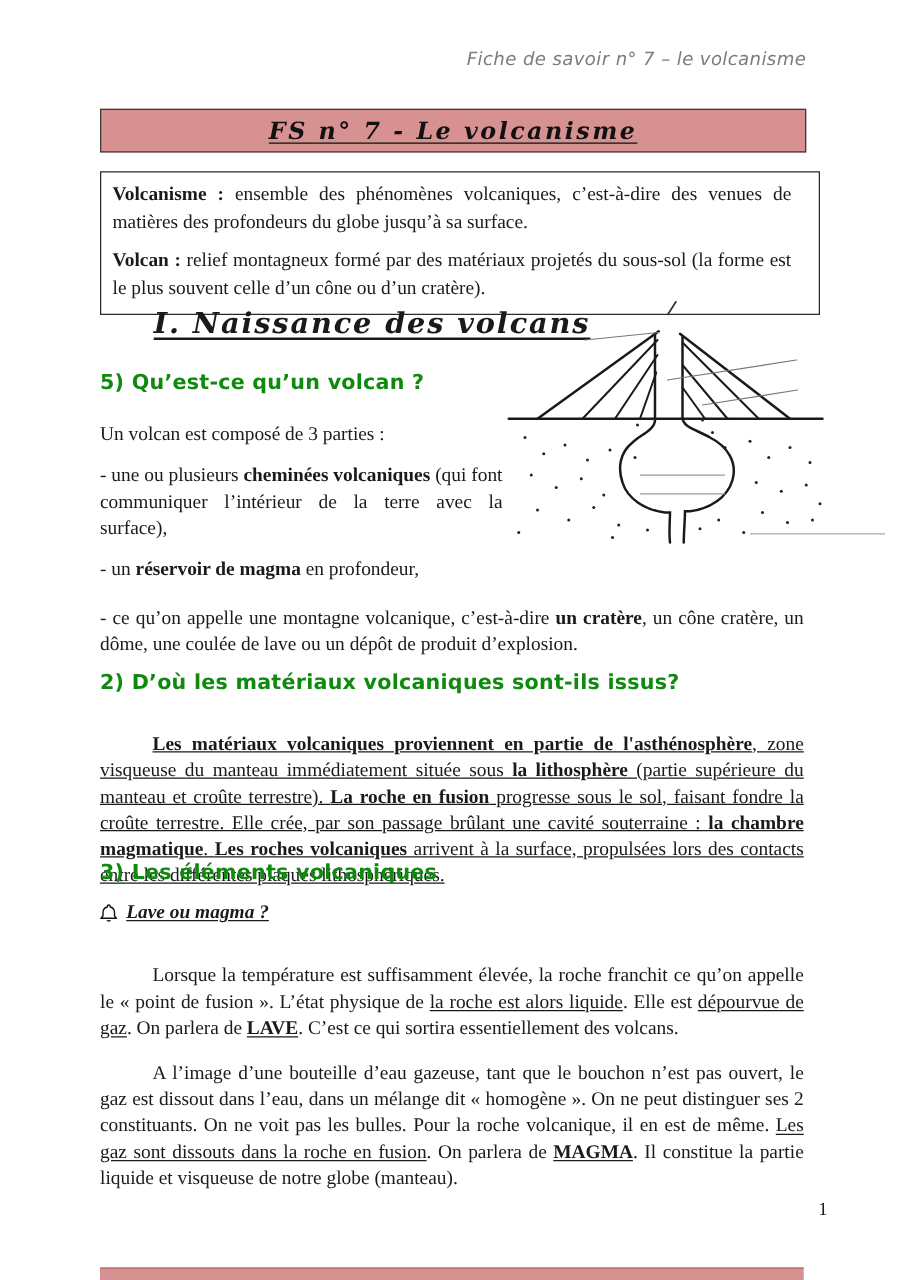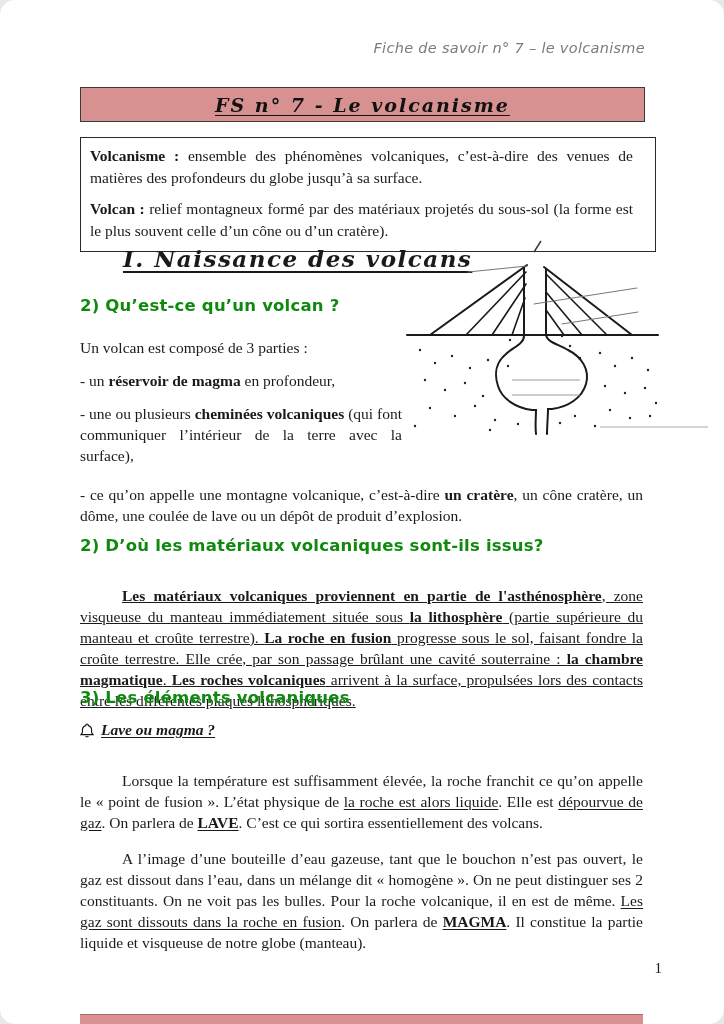--- a/index.html
+++ b/index.html
@@ -1,19 +1,19 @@
 <!DOCTYPE html>
 <html><head>
 <meta charset="utf-8">
 <style>
   html,body{margin:0;padding:0;background:#e8e8e8;}
   .page{
     position:relative; width:724px; height:1024px; margin:0 auto;
     background:#ffffff; overflow:hidden;
-    font-family:"Liberation Serif", serif; color:#1a1a1a;border-radius:15px;
+    font-family:"Liberation Serif", serif; color:#1a1a1a;
   }
   .abs{position:absolute;}
   
   .header-note{
     top:40px; right:79px; font-family:"DejaVu Sans", sans-serif;
     font-style:italic; font-size:14.5px; color:#7c7c7c; letter-spacing:.3px;
   }
   
   .banner{
     left:80px; top:87px; width:563px; height:33px;
@@ -87,21 +87,21 @@
     <span class="title">FS n° 7 - Le volcanisme</span>
   </div>
 
   <div class="abs defbox">
     <p><span class="term">Volcanisme :</span><span> ensemble des phénomènes volcaniques, c’est-à-dire des venues de matières des profondeurs du globe jusqu’à sa surface.</span></p>
     <p><span class="term">Volcan :</span><span> relief montagneux formé par des matériaux projetés du sous-sol (la forme est le plus souvent celle d’un cône ou d’un cratère).</span></p>
   </div>
 
   <div class="abs sec-title">I. Naissance des volcans</div>
 
-  <div class="abs green-h q1-h">2) Qu’est-ce qu’un volcan ?</div>
+  <div class="abs green-h q1-h">5) Qu’est-ce qu’un volcan ?</div>
 
   <svg class="abs diagram" width="324" height="200" viewBox="0 0 324 200" fill="none">
     <g stroke="#1a1a1a" stroke-width="2" stroke-linecap="round">
       <path d="M7 97 H258"></path>
       <path d="M30 97 L127 27"></path>
       <path d="M144 29 L232 97"></path>
     </g>
     <g stroke="#1a1a1a" stroke-width="1.6" stroke-linecap="round">
       <path d="M126 34 L66 97"></path>
       <path d="M126 46 L92 97"></path>
@@ -159,22 +159,22 @@
       <path d="M68 34 L127 28"></path>
       <path d="M134 66 L237 50"></path>
       <path d="M162 86 L238 74"></path>
     </g>
     <path d="M134 14 L141 3" stroke="#333" stroke-width="1.4"></path>
     <path d="M200 189 H308" stroke="#aaa" stroke-width="1"></path>
   </svg>
 
   <div class="abs left-col">
     <p class="body-par">Un volcan est composé de 3 parties :</p>
+    <p class="body-par"><span>- une ou plusieurs </span><span class="b">cheminées volcaniques</span><span> (qui font communiquer l’intérieur de la terre avec la surface),</span></p>
     <p class="body-par"><span>- un </span><span class="b">réservoir de magma</span><span> en profondeur,</span></p>
-    <p class="body-par"><span>- une ou plusieurs </span><span class="b">cheminées volcaniques</span><span> (qui font communiquer l’intérieur de la terre avec la surface),</span></p>
   </div>
 
   <p class="abs body-par part3"><span>- ce qu’on appelle une montagne volcanique, c’est-à-dire </span><span class="b">un cratère</span><span>, un cône cratère, un dôme, une coulée de lave ou un dépôt de produit d’explosion.</span></p>
 
   <div class="abs green-h q2-h">2) D’où les matériaux volcaniques sont-ils issus?</div>
 
   <p class="abs body-par q2-par"><span class="b">Les matériaux volcaniques proviennent en partie de l'asthénosphère</span><span>, zone visqueuse du manteau immédiatement située sous </span><span class="b">la lithosphère</span><span> (partie supérieure du manteau et croûte terrestre). </span><span class="b">La roche en fusion</span><span> progresse sous le sol, faisant fondre la croûte terrestre. Elle crée, par son passage brûlant une cavité souterraine : </span><span class="b">la chambre magmatique</span><span>. </span><span class="b">Les roches volcaniques</span><span> arrivent à la surface, propulsées lors des contacts entre les différentes plaques lithosphériques.</span></p>
 
   <div class="abs green-h q3-h">3) Les éléments volcaniques</div>
 

